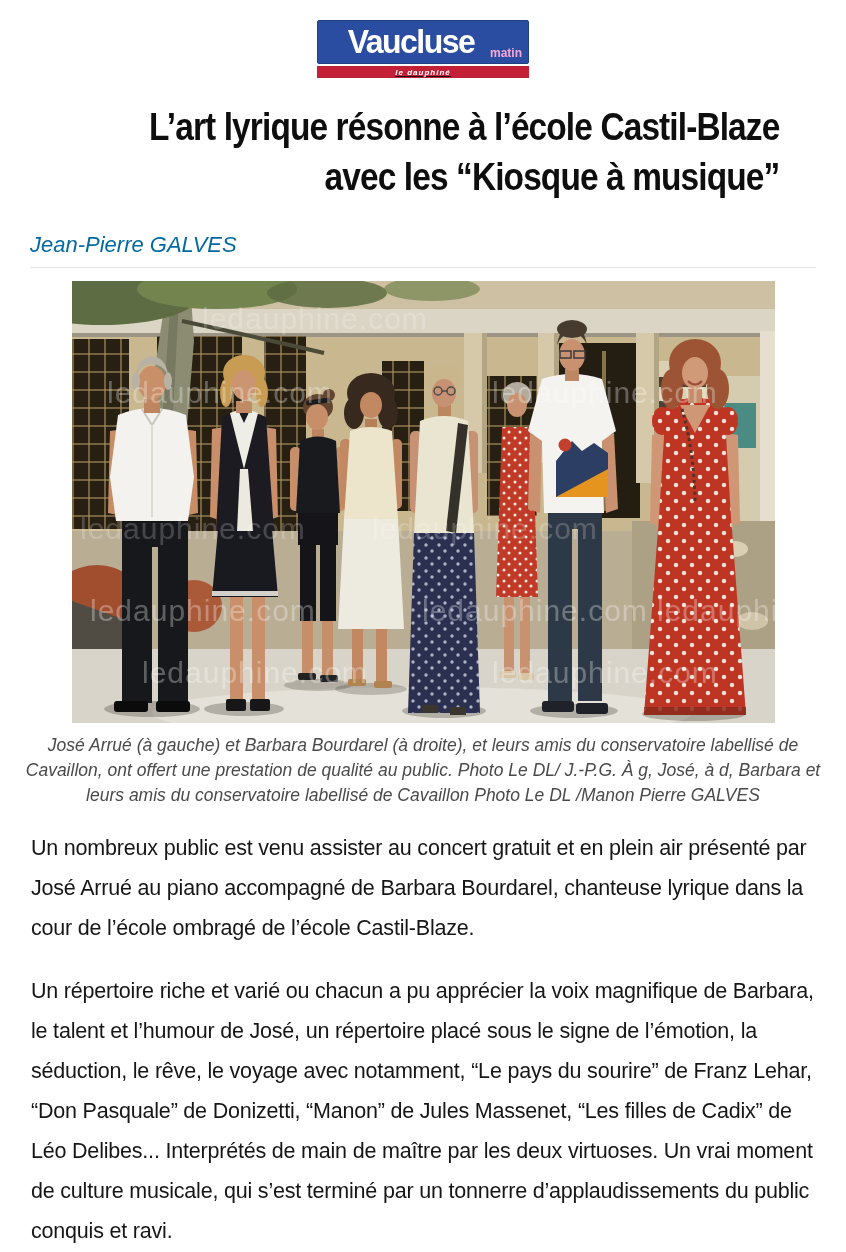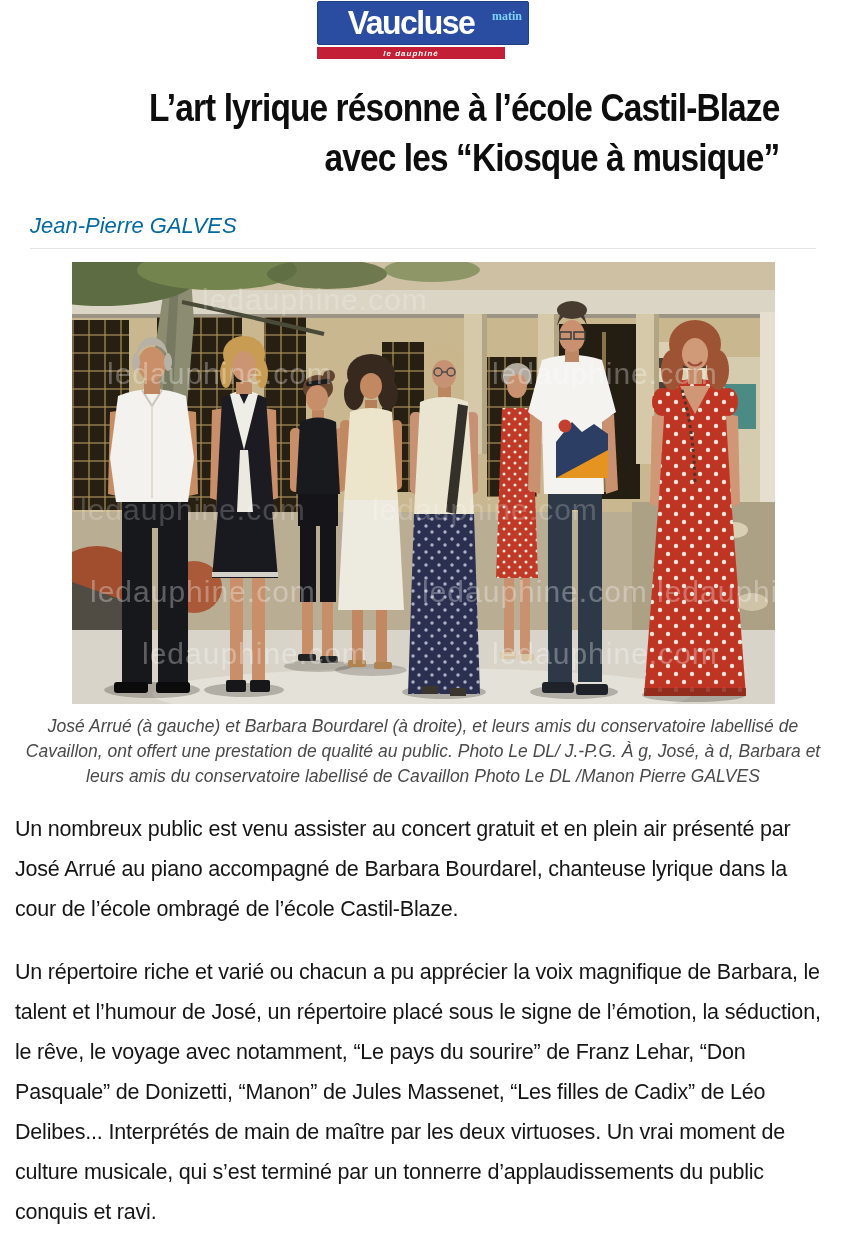--- a/index.html
+++ b/index.html
@@ -1,38 +1,38 @@
 <!DOCTYPE html>
 <html><head>
 <meta charset="utf-8">
 <style>
   html,body{margin:0;padding:0;background:#fff;}
   body{width:846px;height:1252px;position:relative;overflow:hidden;
        font-family:"Liberation Sans", sans-serif;color:#141414;}
-  .masthead{display:flex;justify-content:center;padding-top:1px;}
+  .masthead{display:flex;justify-content:center;padding-top:20px;}
   .logo{display:block;text-decoration:none;cursor:pointer;}
   .logo-blue{width:210px;height:42px;background:#2b4da1;border:1px solid #20407f;
              border-radius:2px;position:relative;display:flex;align-items:center;justify-content:center;}
   .logo-title{color:#fff;font-weight:700;font-size:32px;letter-spacing:-1.5px;
               margin-right:24px;transform:scaleY(1.04);}
-  .logo-matin{position:absolute;right:6px;bottom:20px;color:#7dd3fc;font-size:12px;font-weight:700;font-family:Liberation Serif, serif;}
-  .logo-red{width:188px;height:12px;background:#c32038;margin-top:2px;
-            display:flex;align-items:center;justify-content:center;}
+  .logo-matin{position:absolute;right:6px;bottom:3px;color:#f9a8d4;font-size:12px;font-weight:700;}
+  .logo-red{width:212px;height:12px;background:#c32038;margin-top:2px;
+            display:flex;align-items:center;justify-content:center;text-decoration:underline;}
   .logo-red span{color:#fff;font-size:8px;font-weight:700;letter-spacing:1px;font-style:italic;}
   .headline{margin:24px 18px 0;text-align:right;font-size:38px;line-height:50px;
             font-weight:700;color:#0e0e0e;}
   .headline .hl{display:block;white-space:nowrap;transform:scaleX(0.88);transform-origin:50% 50%;
                 letter-spacing:-1px;}
   .author{margin:30px 30px 0;font-size:22px;color:#0369a1;font-style:italic;}
   .divider{border-top:1px solid #e4e4e4;margin:9px 30px 0;height:0;}
   .photo-figure{margin:13px 0 0;}
   .photo{display:block;margin:0 auto;}
   .caption{margin:10px auto 0;width:802px;text-align:center;font-style:italic;
            font-size:17.5px;line-height:25px;color:#4a4a4a;}
-  .body-text{margin:20px 15px 0;}
+  .body-text{margin:20px 31px 0;}
   .body-text p{margin:0 0 23px;font-size:21.5px;line-height:40px;color:#161616;letter-spacing:-0.2px;}
   .wm{fill:#ffffff;opacity:0.3;font-size:30px;letter-spacing:1px;font-family:"Liberation Sans",sans-serif;}
   .wm.f{opacity:0.2;}
 </style>
 </head>
 <body>
 
 <div class="page">
 
   <header class="masthead">

